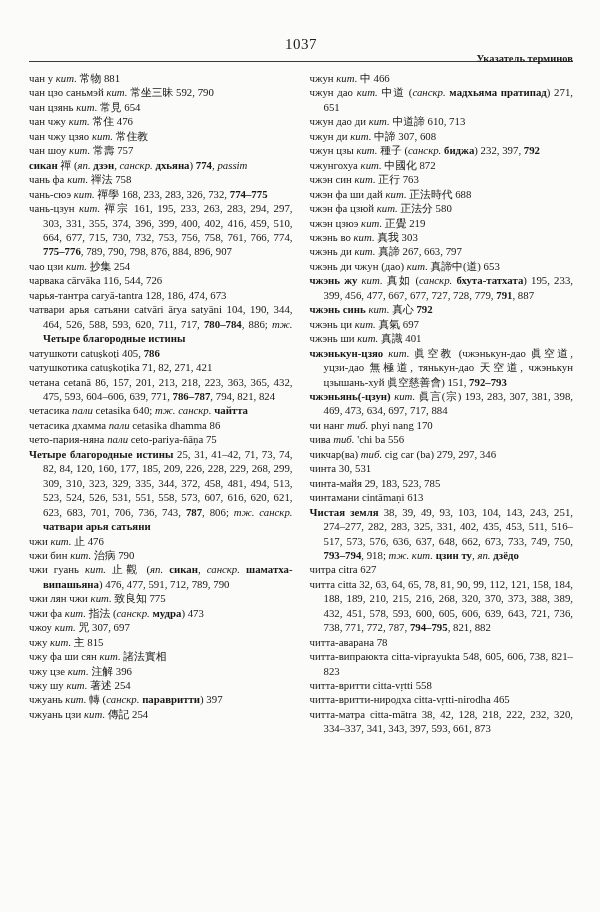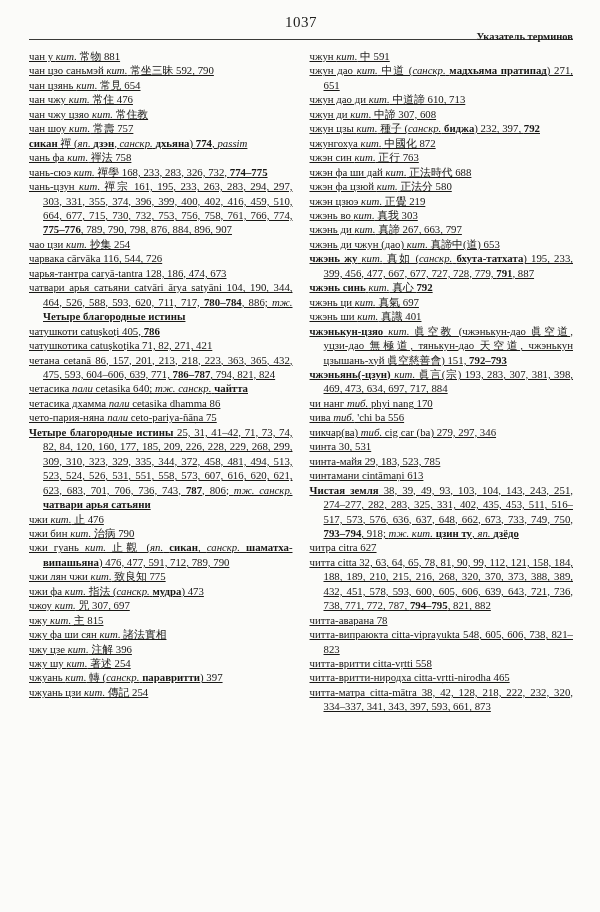--- a/index.html
+++ b/index.html
@@ -7,30 +7,30 @@
   body {
     width: 600px; height: 912px; overflow: hidden;
     font-family: "Liberation Serif", "DejaVu Serif", serif;
   }
   .page {
     width: 600px; height: 912px;
     background: #fbfbf9;
     padding: 14px 27px 8px 29px;
     color: #181715;
   }
-  .page-header { position: relative; height: 24px; }
+  .page-header { position: relative; height: 24px; margin-top: 22px; }
   .page-number {
     text-align: center; font-size: 15px; letter-spacing: 0.5px; color: #20201e;
   }
   .running-title {
     position: absolute; right: 0; top: 17px;
     font-weight: bold; font-size: 10.5px; color: #20201e;
   }
   .header-rule { border-top: 1.2px solid #3a3a38; margin: 1px 0 9px 0; }
-  .columns { display: flex; gap: 17px; text-decoration: underline; }
+  .columns { display: flex; gap: 17px; }
   .column { width: 264px; }
   .entry {
     font-size: 10.8px;
     line-height: 14.45px;
     text-align: justify;
     padding-left: 14px;
     text-indent: -14px;
     color: #181715;
   }
   .it { font-style: italic; }
@@ -75,21 +75,21 @@
         <p class="entry"><span>чжи фа </span><span class="it">кит.</span><span> 指法 (</span><span class="it">санскр.</span><span> </span><span class="bd">мудра</span><span>) 473</span></p>
         <p class="entry"><span>чжоу </span><span class="it">кит.</span><span> 咒 307, 697</span></p>
         <p class="entry"><span>чжу </span><span class="it">кит.</span><span> 主 815</span></p>
         <p class="entry"><span>чжу фа ши сян </span><span class="it">кит.</span><span> 諸法實相</span></p>
         <p class="entry"><span>чжу цзе </span><span class="it">кит.</span><span> 注解 396</span></p>
         <p class="entry"><span>чжу шу </span><span class="it">кит.</span><span> 著述 254</span></p>
         <p class="entry"><span>чжуань </span><span class="it">кит.</span><span> 轉 (</span><span class="it">санскр.</span><span> </span><span class="bd">паравритти</span><span>) 397</span></p>
         <p class="entry"><span>чжуань цзи </span><span class="it">кит.</span><span> 傳記 254</span></p>
       </div>
     <div class="column">
-        <p class="entry"><span>чжун </span><span class="it">кит.</span><span> 中 591</span></p>
+        <p class="entry"><span>чжун </span><span class="it">кит.</span><span> 中 466</span></p>
         <p class="entry"><span>чжун дао </span><span class="it">кит.</span><span> 中道 (</span><span class="it">санскр.</span><span> </span><span class="bd">мадхьяма пратипад</span><span>) 271, 651</span></p>
         <p class="entry"><span>чжун дао ди </span><span class="it">кит.</span><span> 中道諦 610, 713</span></p>
         <p class="entry"><span>чжун ди </span><span class="it">кит.</span><span> 中諦 307, 608</span></p>
         <p class="entry"><span>чжун цзы </span><span class="it">кит.</span><span> 種子 (</span><span class="it">санскр.</span><span> </span><span class="bd">биджа</span><span>) 232, 397, </span><span class="bd">792</span></p>
         <p class="entry"><span>чжунгохуа </span><span class="it">кит.</span><span> 中國化 872</span></p>
         <p class="entry"><span>чжэн син </span><span class="it">кит.</span><span> 正行 763</span></p>
         <p class="entry"><span>чжэн фа ши дай </span><span class="it">кит.</span><span> 正法時代 688</span></p>
         <p class="entry"><span>чжэн фа цзюй </span><span class="it">кит.</span><span> 正法分 580</span></p>
         <p class="entry"><span>чжэн цзюэ </span><span class="it">кит.</span><span> 正覺 219</span></p>
         <p class="entry"><span>чжэнь во </span><span class="it">кит.</span><span> 真我 303</span></p>

